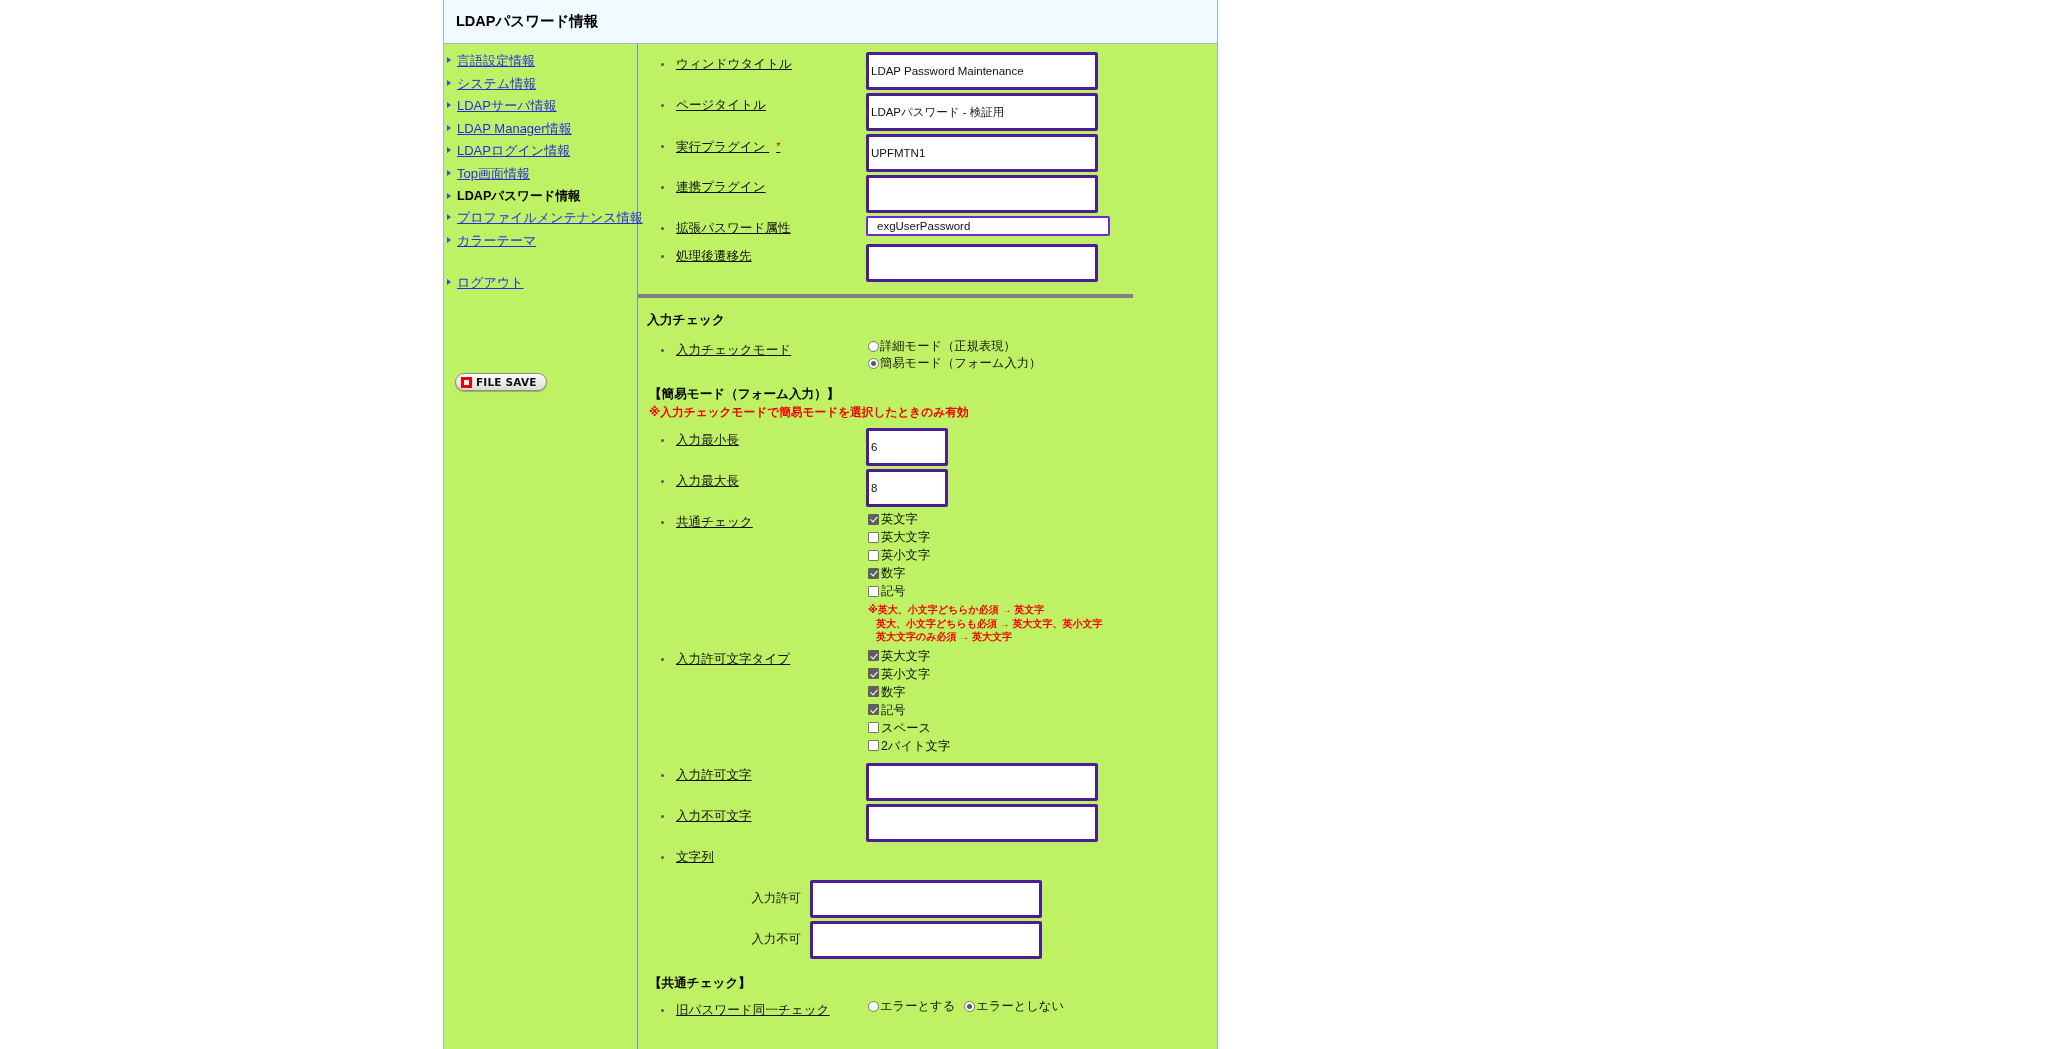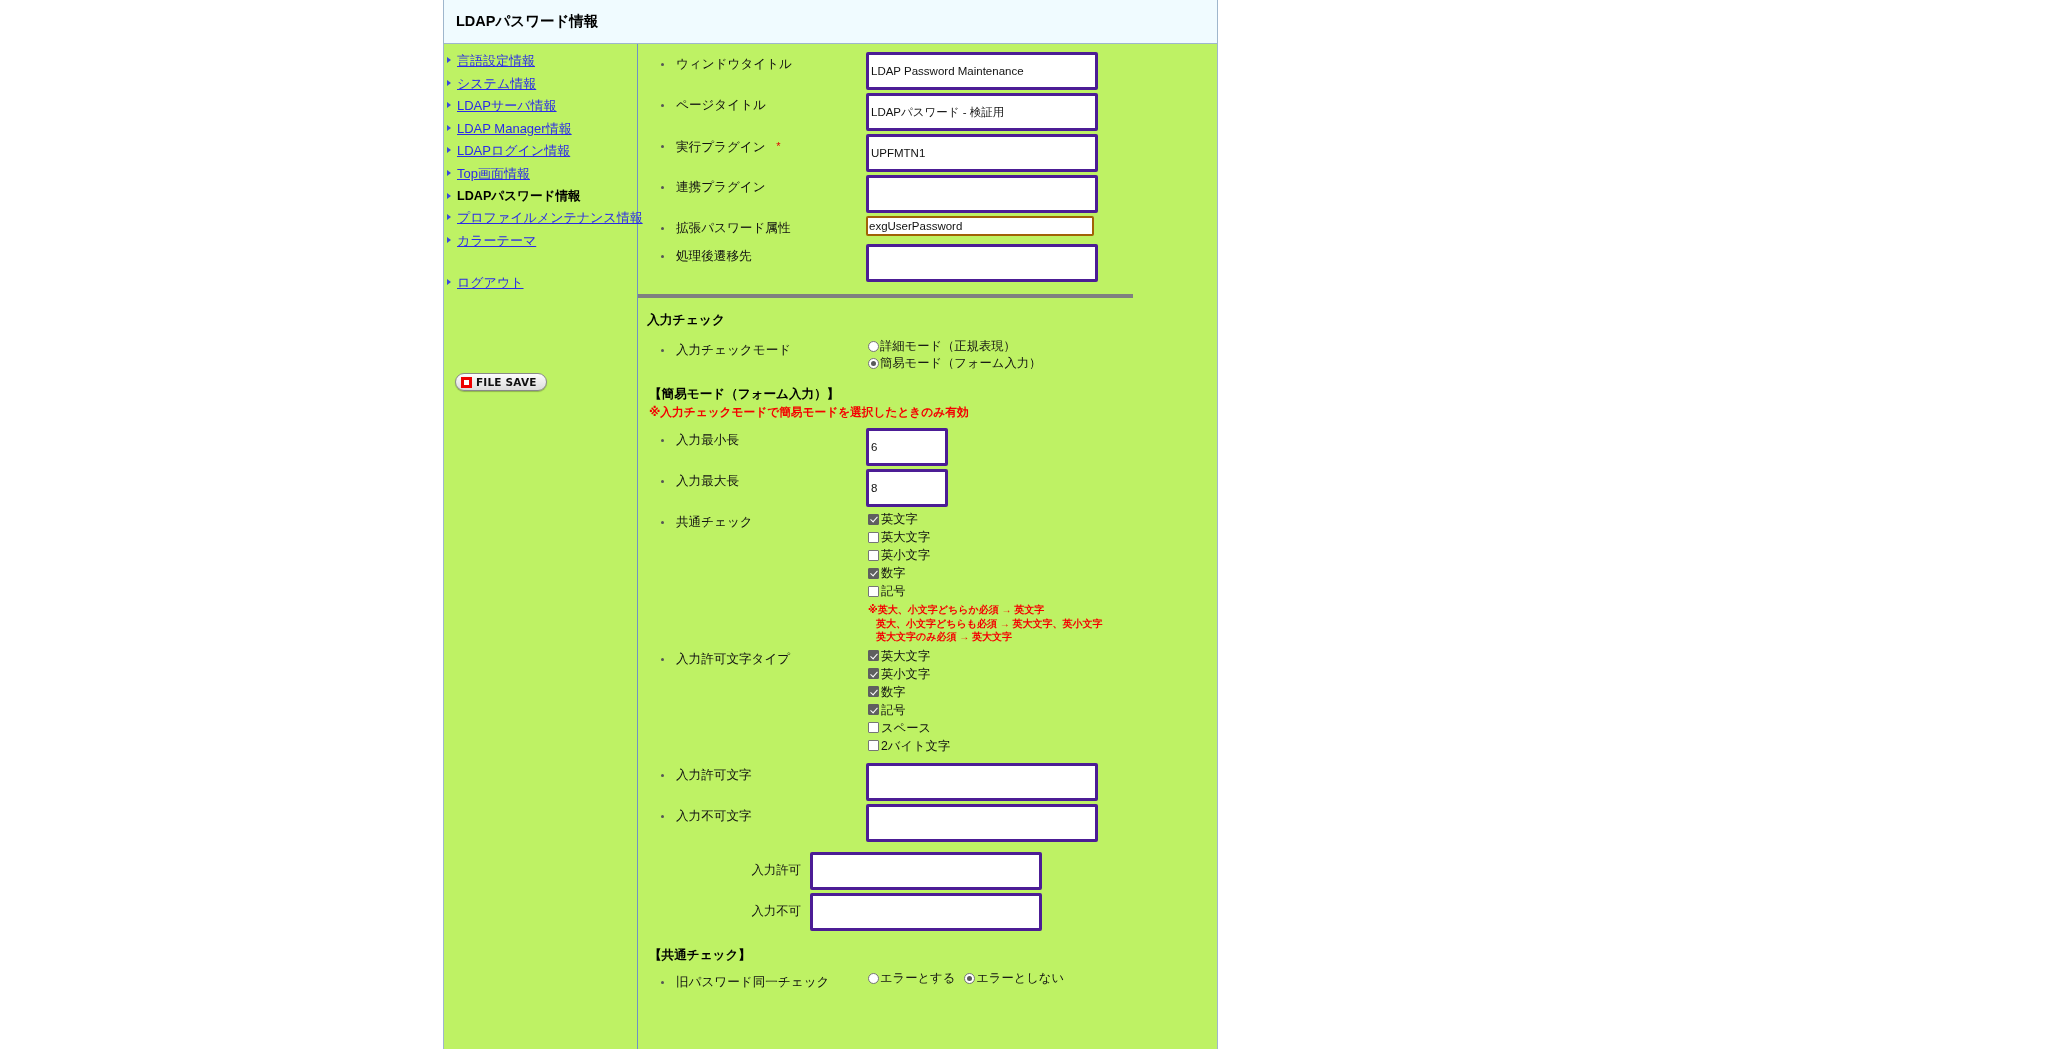--- a/index.html
+++ b/index.html
@@ -140,20 +140,21 @@
   .flabel {
     width: 228px;
     flex: 0 0 228px;
     padding-left: 38px;
     box-sizing: border-box;
     font-size: 12.6px;
     color: #111111;
     line-height: 25px;
     position: relative;
     white-space: nowrap;
+    text-decoration: underline;
   }
   .flabel .dot {
     position: absolute;
     left: 23px;
     top: 11px;
     width: 3px;
     height: 3px;
     border-radius: 50%;
     background: #555555;
   }
@@ -172,22 +173,22 @@
     font-family: "Liberation Sans", sans-serif;
     padding: 8px 2px;
     border: 3px solid #4c1d95;
     border-radius: 2px;
     background: #ffffff;
     color: #111111;
     box-sizing: content-box;
     outline: none;
   }
   input.tbox.focused {
-    border: 2px solid #a16207;
-    padding: 0px 1px;
+    border: 2px solid #6d28d9;
+    padding: 0px 9px;
   }
   input.tbox.small { width: 72px; }
 
   hr.sep {
     border: none;
     border-top: 4px solid #808080;
     margin: 12px 0 14px 0;
     width: 495px;
     margin-left: 0px;
   }
@@ -558,20 +559,27 @@
       <div class="frow">
         <div class="flabel">
           <span class="dot"></span>
           <span>入力不可文字</span>
         </div>
         <div class="fctl">
           <input class="tbox" type="text" value="" style="">
         </div>
       </div>
 
+      <div class="frow">
+        <div class="flabel">
+          <span class="dot"></span>
+          <span>文字列</span>
+        </div>
+        <div class="fctl"></div>
+      </div>
 
       <div class="sub-row" style="margin-top:10px;">
         <div class="sub-label">入力許可</div>
         <input class="tbox" type="text" value="" style="">
       </div>
 
       <div class="sub-row">
         <div class="sub-label">入力不可</div>
         <input class="tbox" type="text" value="" style="">
       </div>

